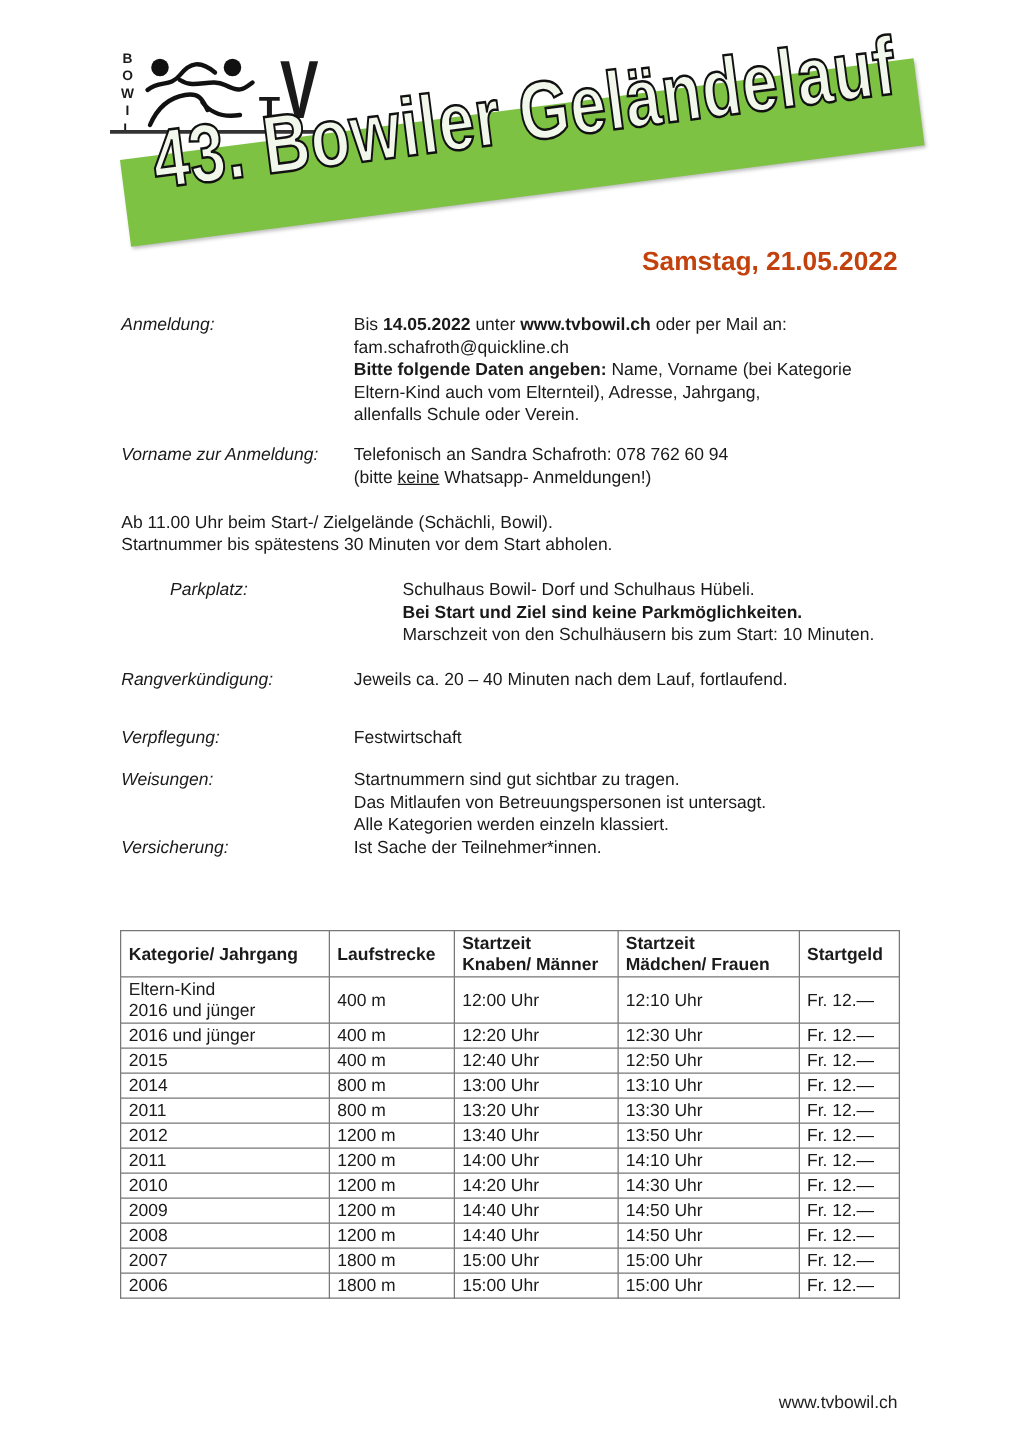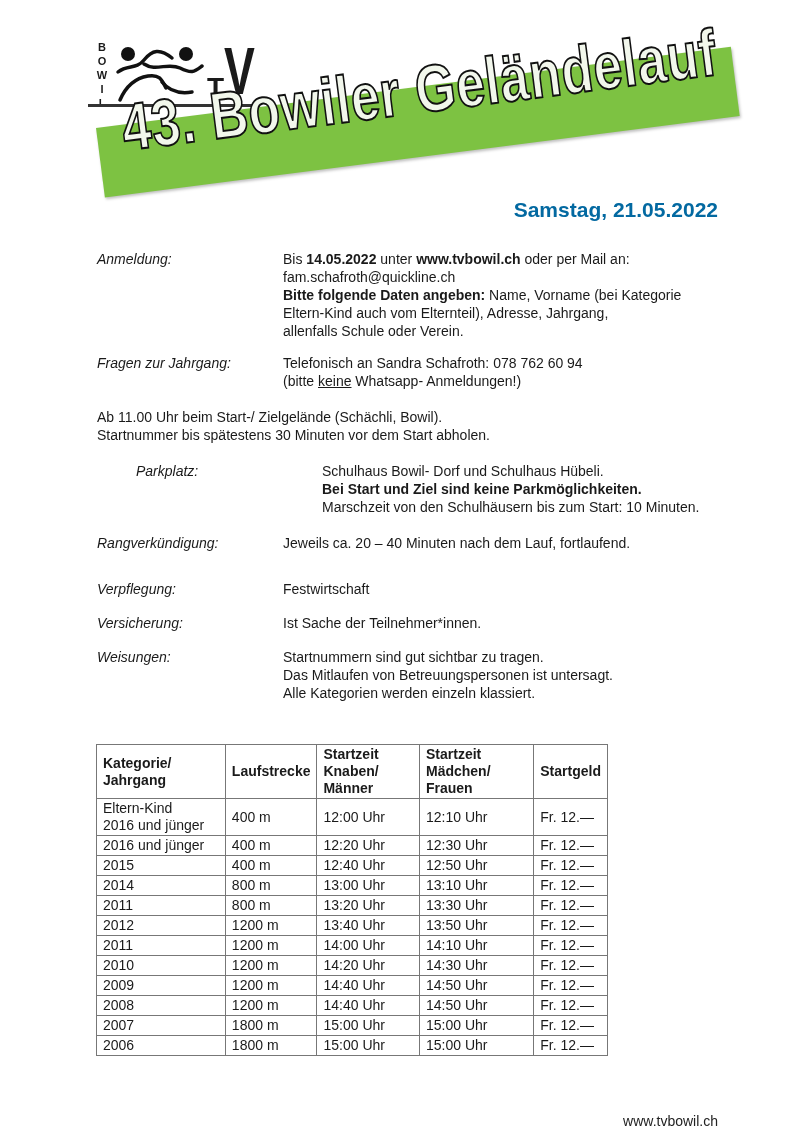--- a/index.html
+++ b/index.html
@@ -25,34 +25,34 @@
   }
   .banner-title {
     position: absolute; left: 118px; top: 95px;
     font-family: "Liberation Sans", sans-serif; font-weight: bold;
     font-size: 66px; line-height: 66px; white-space: nowrap;
     color: #f2f7ec;
     -webkit-text-stroke: 2px #111;
     transform: rotate(-7.3deg) scaleX(0.78); transform-origin: left top;
     letter-spacing: 1px;
   }
-  .date { position: absolute; right: 90px; top: 198px; font-size: 21px; font-weight: bold; color: #0369a1; }
+  .date { position: absolute; right: 90px; top: 198px; font-size: 21px; font-weight: bold; color: #c2410c; }
 
   
   .info { position: absolute; left: 97px; top: 250px; width: 640px; font-size: 14px; line-height: 18px; }
   .info-row { display: flex; }
   .info-row .lab { width: 186px; flex: none; font-style: italic; }
   .info-row .val { flex: 1; }
   .info-row .val p { margin: 0; }
   .b { font-weight: bold; }
   .u { text-decoration: underline; }
 
   
   table.sched {
-    position: absolute; left: 96px; top: 744px; width: 512px;
+    position: absolute; left: 96px; top: 744px; width: 624px;
     border-collapse: collapse; font-size: 14px; line-height: 17px;
   }
   table.sched th, table.sched td {
     border: 1.5px solid #777; padding: 1px 6px; text-align: left; vertical-align: middle;
   }
   table.sched th { font-weight: bold; height: 34px; }
   table.sched td { height: 17px; }
   .c1 { width: 153px; } .c2 { width: 88px; } .c3 { width: 120px; } .c4 { width: 133px; } .c5 { width: 66px; }
 
   .footer-url { position: absolute; right: 90px; top: 1113px; font-size: 14px; color: #222; }
@@ -90,21 +90,21 @@
       <div class="lab">Anmeldung:</div>
       <div class="val">
         <p><span>Bis </span><span class="b">14.05.2022</span><span> unter </span><span class="b">www.tvbowil.ch</span><span> oder per Mail an:</span></p>
         <p><span>fam.schafroth@quickline.ch</span></p>
         <p><span class="b">Bitte folgende Daten angeben:</span><span> Name, Vorname (bei Kategorie</span></p>
         <p><span>Eltern-Kind auch vom Elternteil), Adresse, Jahrgang,</span></p>
         <p><span>allenfalls Schule oder Verein.</span></p>
       </div>
     </div>
     <div class="info-row" style="margin-bottom: 18px;">
-      <div class="lab">Fragen zur Jahrgang:</div>
+      <div class="lab">Vorname zur Anmeldung:</div>
       <div class="val">
         <p><span>Telefonisch an Sandra Schafroth: 078 762 60 94</span></p>
         <p><span>(bitte </span><span class="u">keine</span><span> Whatsapp- Anmeldungen!)</span></p>
       </div>
     </div>
     <div class="info-row" style="margin-bottom: 18px;">
       <div class="val">
         <p><span>Ab 11.00 Uhr beim Start-/ Zielgelände (Schächli, Bowil).</span></p>
         <p><span>Startnummer bis spätestens 30 Minuten vor dem Start abholen.</span></p>
       </div>
@@ -122,32 +122,32 @@
       <div class="val">
         <p><span>Jeweils ca. 20 – 40 Minuten nach dem Lauf, fortlaufend.</span></p>
       </div>
     </div>
     <div class="info-row" style="margin-bottom: 16px;">
       <div class="lab">Verpflegung:</div>
       <div class="val">
         <p><span>Festwirtschaft</span></p>
       </div>
     </div>
-    <div class="info-row" style="margin-bottom: 16px;">
-      <div class="lab">Versicherung:</div>
-      <div class="val">
-        <p><span>Ist Sache der Teilnehmer*innen.</span></p>
-      </div>
-    </div>
     <div class="info-row" style="margin-bottom: 0px;">
       <div class="lab">Weisungen:</div>
       <div class="val">
         <p><span>Startnummern sind gut sichtbar zu tragen.</span></p>
         <p><span>Das Mitlaufen von Betreuungspersonen ist untersagt.</span></p>
         <p><span>Alle Kategorien werden einzeln klassiert.</span></p>
+      </div>
+    </div>
+    <div class="info-row" style="margin-bottom: 16px;">
+      <div class="lab">Versicherung:</div>
+      <div class="val">
+        <p><span>Ist Sache der Teilnehmer*innen.</span></p>
       </div>
     </div>
   </div>
 
 <table class="sched">
   <colgroup>
     <col class="c1">
       <col class="c2">
       <col class="c3">
       <col class="c4">

